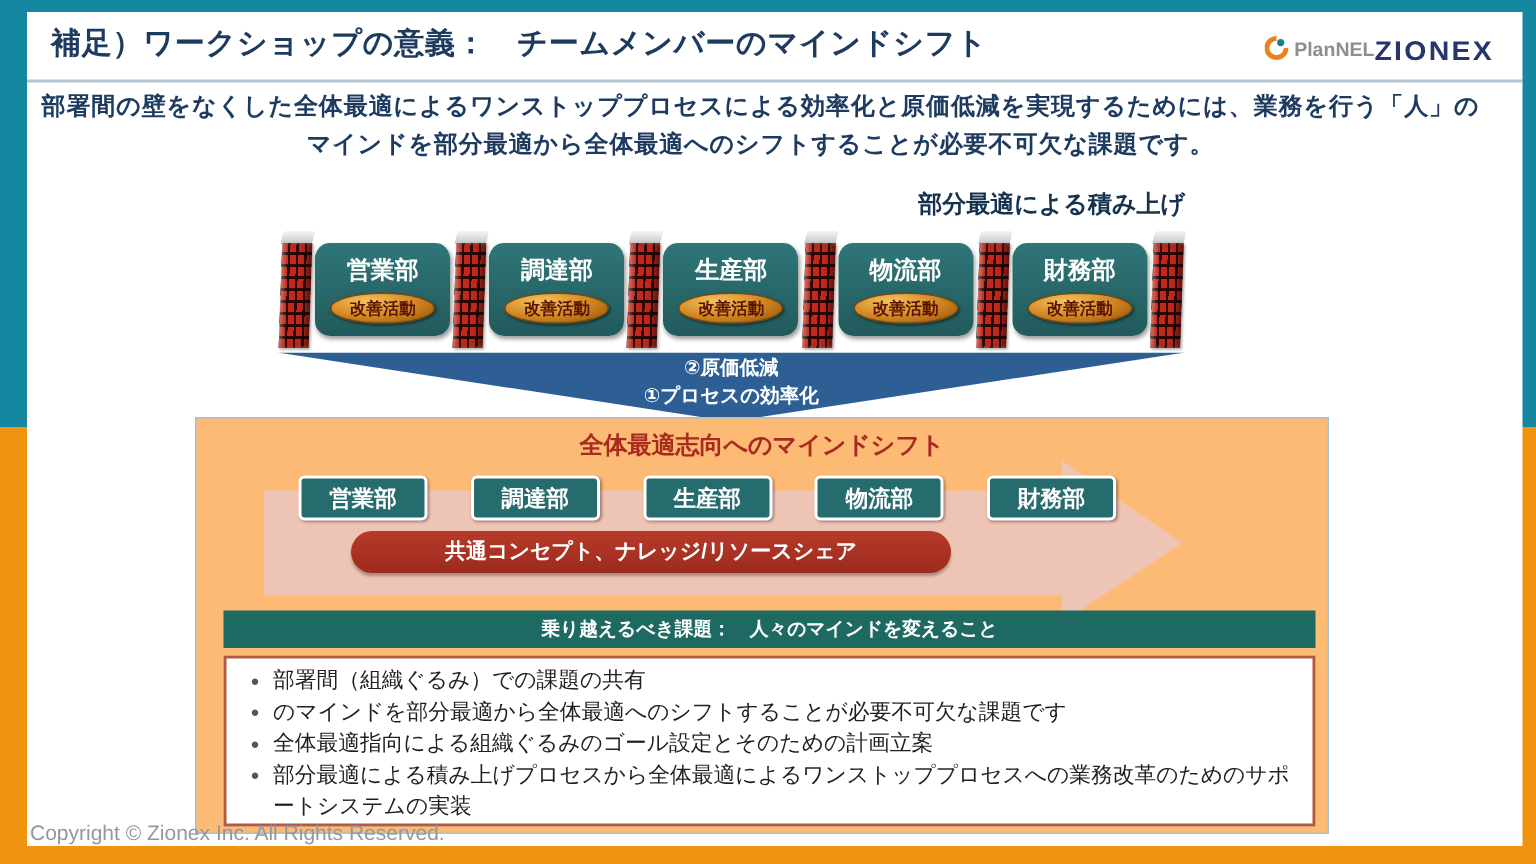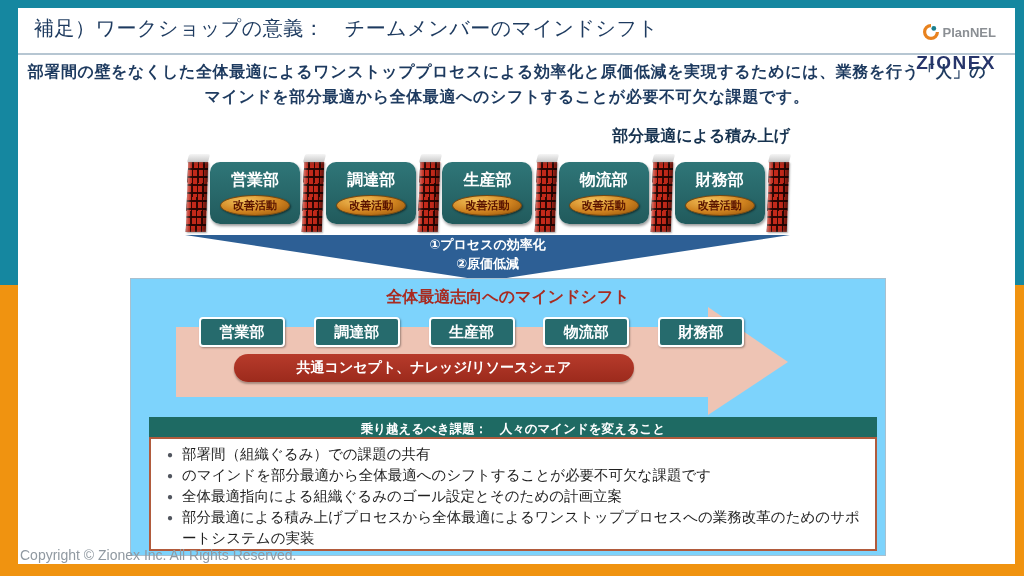--- a/index.html
+++ b/index.html
@@ -8,23 +8,23 @@
 
   
   .frame-top{position:absolute;left:0;top:0;width:1024px;height:8px;background:#1587a0;z-index:6;}
   .frame-left{position:absolute;left:0;top:0;width:18px;height:576px;
     background:linear-gradient(180deg,#1587a0 0 285px,#f09310 285px 100%);z-index:6;}
   .frame-right{position:absolute;right:0;top:0;width:9px;height:576px;
     background:linear-gradient(180deg,#1587a0 0 285px,#f09310 285px 100%);z-index:6;}
   .frame-bottom{position:absolute;left:0;bottom:0;width:1024px;height:12px;background:#f09310;z-index:6;}
 
   
-  .page-title{position:absolute;left:34px;top:15px;margin:0;font-size:20px;font-weight:normal;
+  .page-title{position:absolute;left:34px;top:15px;margin:0;font-size:20px;font-weight:bold;
     color:#1d3a5f;letter-spacing:.5px;white-space:nowrap;}
-  .logos{position:absolute;right:28px;top:24px;display:flex;align-items:flex-end;gap:12px;flex-direction:column;}
+  .logos{position:absolute;right:28px;top:24px;display:flex;align-items:flex-start;}
   .plannel{display:flex;align-items:center;gap:4px;color:#8b8f94;font-size:13px;font-weight:600;}
   .zionex{color:#27356b;font-size:19px;font-weight:800;letter-spacing:1.5px;transform:scaleY(.95);}
   .separator{position:absolute;left:18px;top:53px;width:997px;height:2px;background:#b6c6d2;}
 
   
   .intro{position:absolute;left:24px;top:60px;width:966px;margin:0;font-size:16px;font-weight:bold;
     color:#1d3a5f;line-height:1.55;letter-spacing:.6px;text-align:center;}
 
   
   .stack{position:absolute;left:185px;top:126px;width:605px;}
@@ -46,33 +46,33 @@
     background:radial-gradient(ellipse at 35% 25%,#f4c35c,#cf821f 55%,#8f4f08);
     color:#5a1400;font-size:11px;font-weight:bold;display:flex;align-items:center;justify-content:center;
     box-shadow:1px 1px 2px rgba(0,0,0,.5);}
   .chevron{position:relative;width:605px;height:48px;margin-top:2px;}
   .chevron svg{position:absolute;left:0;top:0;}
   .chevron-text{position:absolute;left:0;top:1px;width:100%;text-align:center;color:#ffffff;
     font-size:13px;font-weight:bold;line-height:1.45;}
 
   
   .mindbox{position:absolute;left:130px;top:278px;width:756px;height:278px;
-    background:#7dd3fc;border:1px solid #a9c0cf;box-sizing:border-box;z-index:2;}
+    background:#fdba74;border:1px solid #a9c0cf;box-sizing:border-box;z-index:2;}
   .ms-title{position:absolute;left:0;top:8px;width:100%;text-align:center;
     color:#a82b20;font-size:16px;font-weight:bold;}
   .arrow-wrap{position:absolute;left:0;top:26px;width:756px;height:112px;}
   .arrow-wrap svg{position:absolute;left:45px;top:0;}
   .dept2-row{position:absolute;left:68px;top:12px;width:545px;display:flex;justify-content:space-between;}
   .dept2{width:86px;height:30px;background:#266b6d;border:2px solid #ffffff;border-radius:4px;
     box-sizing:border-box;box-shadow:1px 1px 2px rgba(0,0,0,.35);
     color:#ffffff;font-size:15px;font-weight:bold;display:flex;align-items:center;justify-content:center;}
   .banner{position:absolute;left:103px;top:49px;width:400px;height:28px;border-radius:14px;
     background:linear-gradient(180deg,#b73b2b,#9c2a1c);box-shadow:0 2px 2px rgba(0,0,0,.3);
     color:#ffffff;font-size:14px;font-weight:bold;display:flex;align-items:center;justify-content:center;}
-  .challenge{position:absolute;left:18px;top:138px;width:728px;height:25px;background:#1e6a63;
+  .challenge{position:absolute;left:18px;top:128px;width:728px;height:25px;background:#1e6a63;
     color:#ffffff;font-size:12.5px;font-weight:bold;display:flex;align-items:center;justify-content:center;
     box-sizing:border-box;}
   .bullets{position:absolute;left:18px;top:158px;width:728px;height:114px;background:#ffffff;
     border:2px solid #b15b3d;box-sizing:border-box;padding:5px 12px 0 16px;}
   .bullets ul{margin:0;padding:0;list-style:none;}
   .bullets li{position:relative;padding-left:15px;font-size:14.5px;line-height:21px;color:#1f1f1f;}
   .bullets li .dot{position:absolute;left:0;top:0;font-size:10px;color:#51555e;}
 
   .copyright{position:absolute;left:20px;top:547px;font-size:14px;color:#9099a1;z-index:5;}
 </style>
@@ -149,22 +149,22 @@
       <div class="wall">
           <div class="cap"></div>
           <div class="bricks"></div>
         </div>
     </div>
     <div class="chevron">
       <svg width="605" height="48">
         <polygon points="0,0 605,0 302,46" fill="#2d5f95"></polygon>
       </svg>
       <div class="chevron-text">
+        <div>②原価低減</div>
         <div>①プロセスの効率化</div>
-        <div>②原価低減</div>
       </div>
     </div>
   </div>
 
   <div class="mindbox">
     <div class="ms-title">全体最適志向へのマインドシフト</div>
     <div class="arrow-wrap">
       <svg width="615" height="112">
         <rect x="0" y="22" width="532" height="70" fill="#eec4b4"></rect>
         <polygon points="532,2 612,57 532,110" fill="#eec4b4"></polygon>

